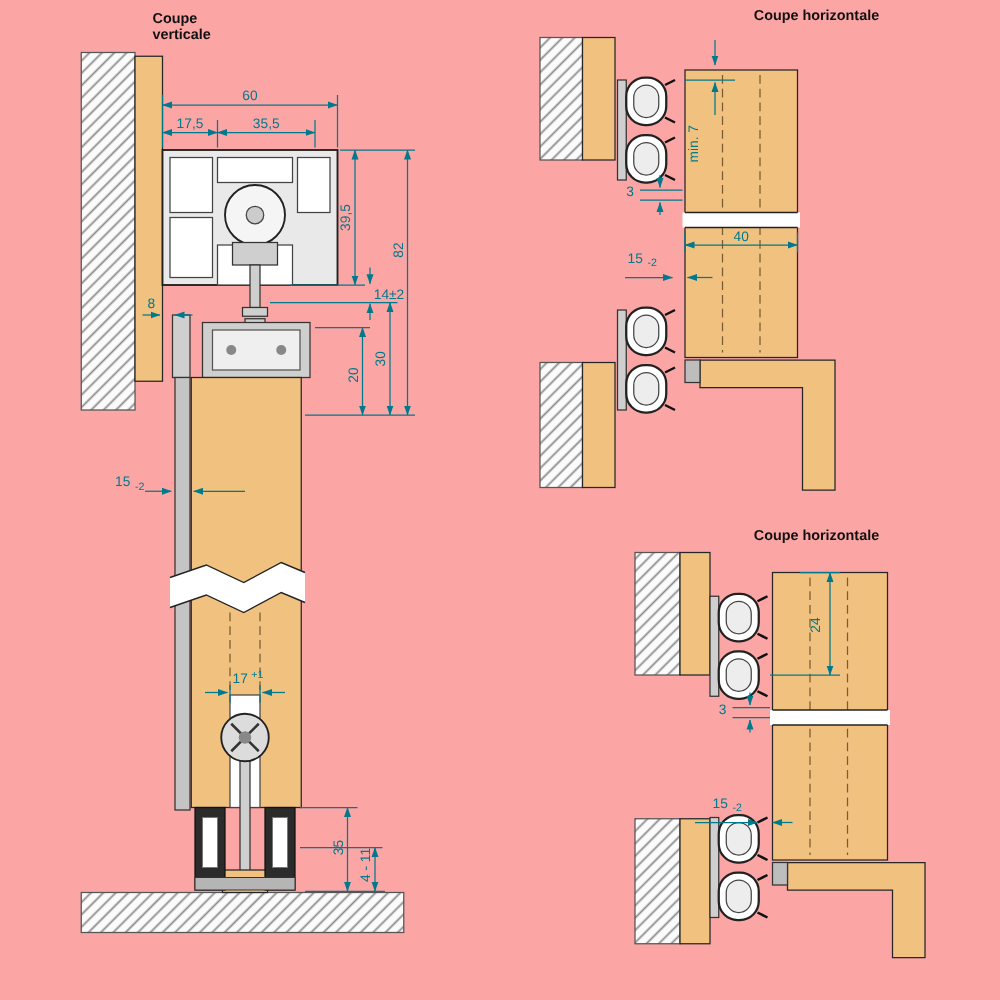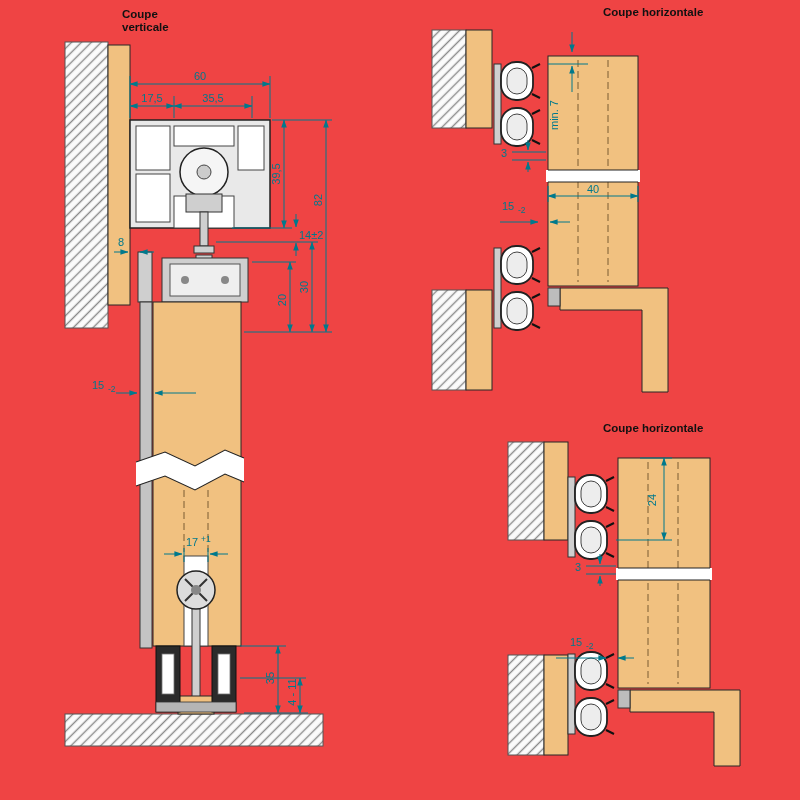--- a/index.html
+++ b/index.html
@@ -1,16 +1,16 @@
 <!DOCTYPE html>
 <html><head>
 <meta charset="utf-8">
 <style>
   html,body{margin:0;padding:0;background:#fff;}
-  .canvas{width:800px;height:800px;background:#ef4444;position:relative;overflow:hidden;
+  .canvas{width:800px;height:800px;background:#fca5a5;position:relative;overflow:hidden;
           font-family:"Liberation Sans",sans-serif;}
   svg text{font-family:"Liberation Sans",sans-serif;}
   .title{font-size:11.5px;font-weight:bold;fill:#111;}
   .dim{font-size:11px;fill:#00798C;}
   .dimsmall{font-size:8.5px;fill:#00798C;}
   .dl{stroke:#00798C;stroke-width:1;fill:none;}
   .wood{fill:#F1C180;stroke:#262626;stroke-width:1;}
   .hatched{fill:url(#hatch);stroke:#555;stroke-width:1;}
   .alu{fill:#E9E9E9;stroke:#222;stroke-width:1.5;}
   .aluw{fill:#ffffff;stroke:#444;stroke-width:1;}

